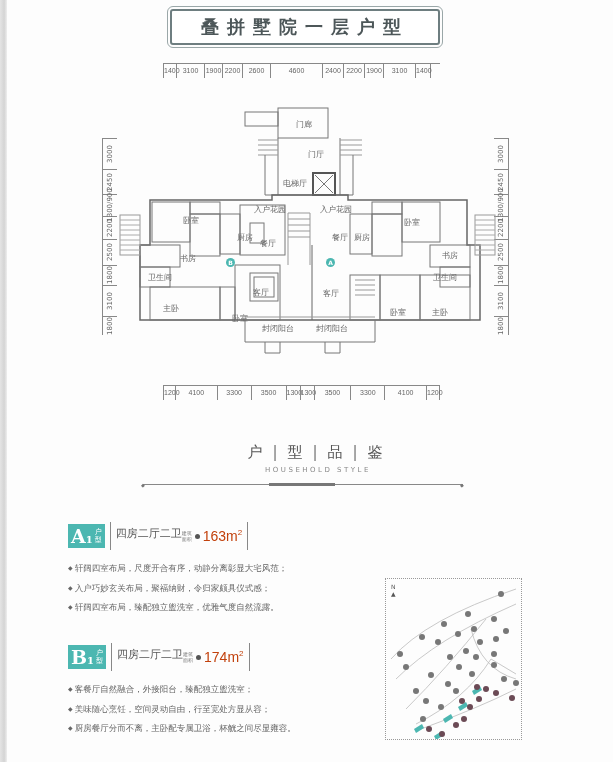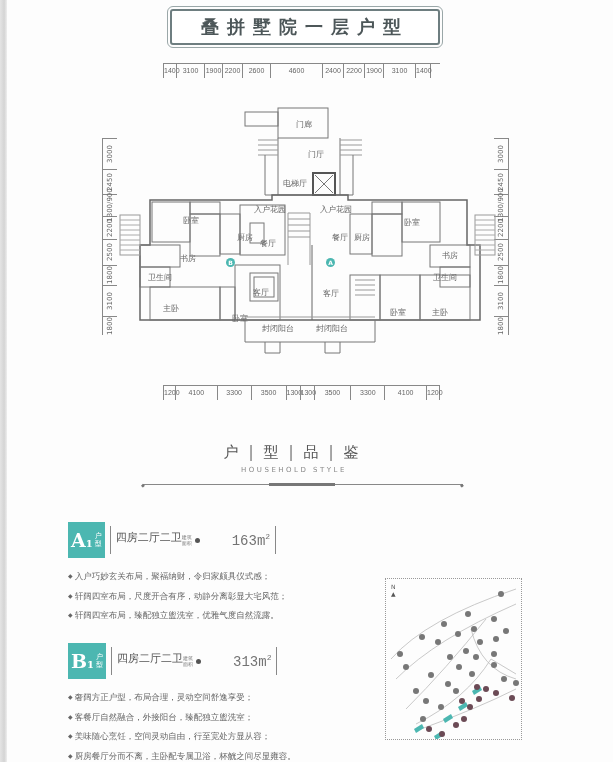--- a/index.html
+++ b/index.html
@@ -50,51 +50,51 @@
   .plan svg { width: 100%; height: 100%; }
   .room-label {
     position: absolute; font-size: 8px; color: #666; white-space: nowrap;
   }
   .unit-marker {
     position: absolute; width: 9px; height: 9px; border-radius: 50%;
     background: #4cb7b1; color: #fff; font-size: 6px; text-align: center;
     line-height: 9px; font-weight: bold;
   }
   .section-head {
-    position: absolute; left: 124px; top: 443px; width: 340px; text-align: center;
+    position: absolute; left: 148px; top: 443px; width: 340px; text-align: center;
   }
   .section-head .cn { font-size: 15px; color: #555; letter-spacing: 6px; }
   .section-head .cn .bar { color: #777; margin: 0 4px; font-weight: normal; }
   .section-head .en { font-size: 7px; color: #888; letter-spacing: 2.5px; margin-top: 4px; }
   .divider {
     position: absolute; left: 143px; top: 484px; width: 320px; height: 1px; background: #888;
   }
   .divider .mid {
     position: absolute; left: 126px; top: -1px; width: 66px; height: 3px; background: #777;
   }
   .divider .dot { position: absolute; top: -2px; width: 5px; height: 5px; font-size: 5px; color: #777; }
   .unit-block { position: absolute; left: 68px; }
   .unit-badge {
-    display: inline-flex; align-items: center; height: 36px;
+    display: inline-flex; align-items: center; height: 24px;
     background: #4cb7b1; color: #fff; padding: 0 3px;
   }
   .unit-badge .code { font-size: 19px; font-weight: bold; font-family: "DejaVu Serif", serif; }
   .unit-badge .code sub { font-size: 10px; vertical-align: baseline; }
   .unit-badge .type {
     font-size: 7px; line-height: 8px; margin-left: 2px; writing-mode: horizontal-tb;
     display: flex; flex-direction: column;
   }
   .unit-header { display: flex; align-items: center; }
   .unit-sep { width: 1px; height: 28px; background: #888; margin: 0 5px; }
   .unit-info { display: flex; flex-direction: row; }
   .unit-rooms { font-size: 11px; color: #555; line-height: 12px; }
   .unit-area-row { display: flex; align-items: center; }
   .unit-area-label { font-size: 5px; line-height: 6px; color: #777; display: flex; flex-direction: column; }
   .unit-area-dot { width: 5px; height: 5px; border-radius: 50%; background: #555; margin: 0 3px; }
-  .unit-area { font-size: 14px; color: #737373; font-family: Liberation Mono, monospace; margin-left: 29px; }
+  .unit-area { font-size: 14px; color: #c2410c; font-family: Liberation Sans, sans-serif; }
   .unit-area sup { font-size: 8px; }
   .bullets { list-style: none; margin: 9px 0 0 0; padding: 0; }
   .bullets li { font-size: 8.5px; color: #666; line-height: 19.5px; white-space: nowrap; }
   .bullets li::before { content: "◆"; font-size: 6px; color: #666; margin-right: 2px; position: relative; top: -1px; }
   .site-map {
     position: absolute; left: 385px; top: 578px; width: 135px; height: 160px;
     border: 1px dotted #999;
   }
   .site-map svg { width: 100%; height: 100%; }
   .north { position: absolute; left: 5px; top: 4px; font-size: 6px; color: #555; text-align: center; line-height: 7px; }
@@ -313,22 +313,22 @@
             <span>建筑</span>
             <span>面积</span>
           </div>
         <div class="unit-area-dot"></div>
         <div class="unit-area"><span>163m</span><sup>2</sup></div>
       </div>
     </div>
     <div class="unit-sep"></div>
   </div>
   <ul class="bullets">
+    <li>轩阔四室布局，尺度开合有序，动静分离彰显大宅风范；</li>
     <li>入户巧妙玄关布局，聚福纳财，令归家颇具仪式感；</li>
-    <li>轩阔四室布局，尺度开合有序，动静分离彰显大宅风范；</li>
     <li>轩阔四室布局，臻配独立盥洗室，优雅气度自然流露。</li>
   </ul>
 </div>
 
 <div class="unit-block" style="top:643px;">
   <div class="unit-header">
     <div class="unit-badge">
       <span class="code"><span>B</span><sub>1</sub></span>
       <span class="type">
           <span>户</span>
@@ -337,27 +337,26 @@
     </div>
     <div class="unit-sep"></div>
     <div class="unit-info">
       <div class="unit-rooms">四房二厅二卫</div>
       <div class="unit-area-row">
         <div class="unit-area-label">
             <span>建筑</span>
             <span>面积</span>
           </div>
         <div class="unit-area-dot"></div>
-        <div class="unit-area"><span>313m</span><sup>2</sup></div>
+        <div class="unit-area"><span>174m</span><sup>2</sup></div>
       </div>
     </div>
     <div class="unit-sep"></div>
   </div>
   <ul class="bullets">
-    <li>奢阔方正户型，布局合理，灵动空间舒逸享受；</li>
     <li>客餐厅自然融合，外接阳台，臻配独立盥洗室；</li>
     <li>美味随心烹饪，空间灵动自由，行至宽处方显从容；</li>
     <li>厨房餐厅分而不离，主卧配专属卫浴，杯觥之间尽显雍容。</li>
   </ul>
 </div>
 
 <div class="site-map">
   <div class="north">
     <div>N</div>
     <div>▲</div>

